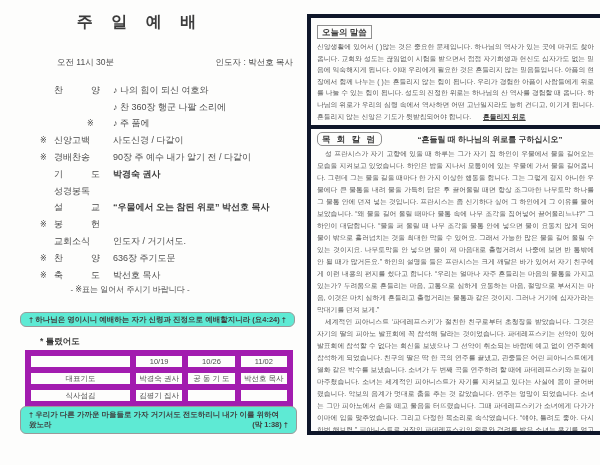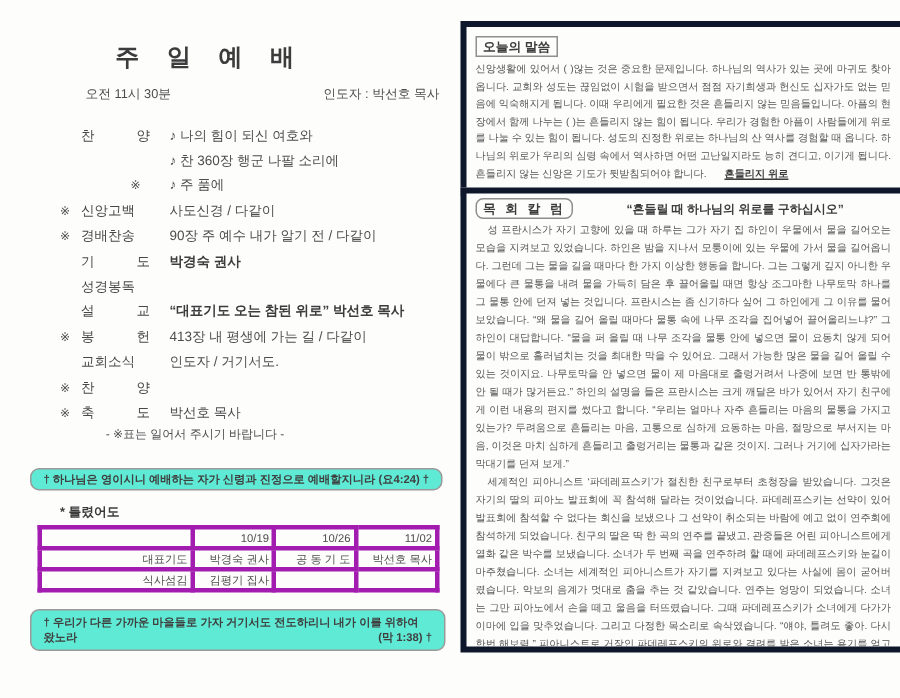--- a/index.html
+++ b/index.html
@@ -4,21 +4,21 @@
 <style>
   html,body{margin:0;padding:0;}
   body{
     width:600px;height:465px;position:relative;overflow:hidden;
     background:#fdfdfc;color:#4d4d4d;
     font-family:"Liberation Sans","DejaVu Sans",sans-serif;
   }
   .abs{position:absolute;}
   
   .title{
-    left:30px;top:28px;width:220px;text-align:center;
+    left:30px;top:12px;width:220px;text-align:center;
     font-size:16px;font-weight:bold;letter-spacing:7px;color:#3c3c3c;
   }
   .time-row{
     left:57px;top:57px;width:236px;display:flex;justify-content:space-between;
     font-size:8.5px;color:#4d4d4d;
   }
   .svc-list{left:40px;top:82px;width:258px;}
   .svc-row{display:flex;align-items:center;height:16.8px;font-size:9px;}
   .svc-mark{width:14px;flex:none;text-align:left;font-size:8px;}
   .svc-label{
@@ -40,22 +40,22 @@
   .verse-box.bottom{
     left:20px;top:406px;width:259px;padding:3px 8px;line-height:10px;
   }
   .verse-bottom-l2{display:flex;justify-content:space-between;}
   .guide-head{left:40px;top:336px;font-size:8.5px;font-weight:bold;color:#3c3c3c;}
   table.guide{
     position:absolute;left:25px;top:350px;width:268px;
     border-collapse:collapse;table-layout:fixed;
   }
   table.guide td,table.guide th{
-    border:3px solid #a21caf;height:11px;font-size:7.5px;font-weight:normal;
-    text-align:right;padding:0 2px;color:#4d4d4d;white-space:nowrap;overflow:hidden;
+    border:6px solid #a21caf;height:11px;font-size:7.5px;font-weight:normal;
+    text-align:center;padding:0 2px;color:#4d4d4d;white-space:nowrap;overflow:hidden;
   }
   table.guide .c0{width:95px;}
   
   .rbox{
     position:absolute;left:307px;width:277px;border:4px solid #0f172a;
     background:#fdfdfc;padding:3px 6px 4px 6px;overflow:hidden;
   }
   .rbox.word{top:14px;height:102px;}
   .rbox.column{top:125px;height:295px;}
   .tag{
@@ -119,35 +119,35 @@
     <span class="svc-label">기 도</span>
     <span class="svc-content">박경숙 권사</span>
   </div>
   <div class="svc-row">
     <span class="svc-mark"></span>
     <span class="svc-label">성경봉독</span>
   </div>
   <div class="svc-row bold">
     <span class="svc-mark"></span>
     <span class="svc-label">설 교</span>
-    <span class="svc-content">“대표기도 오는 참된 위로”  박선호 목사</span>
+    <span class="svc-content">“우물에서 오는 참된 위로”  박선호 목사</span>
   </div>
   <div class="svc-row">
     <span class="svc-mark">※</span>
     <span class="svc-label">봉 헌</span>
-    <span class="svc-content">413장 내 평생에 가는 길 / 다같이</span>
   </div>
   <div class="svc-row">
     <span class="svc-mark"></span>
     <span class="svc-label">교회소식</span>
     <span class="svc-content">인도자 / 거기서도.</span>
   </div>
   <div class="svc-row">
     <span class="svc-mark">※</span>
     <span class="svc-label">찬 양</span>
+    <span class="svc-content">636장 주기도문</span>
   </div>
   <div class="svc-row">
     <span class="svc-mark">※</span>
     <span class="svc-label">축 도</span>
     <span class="svc-content">박선호 목사</span>
   </div>
 </div>
 
 <div class="abs stand-note">- ※표는 일어서 주시기 바랍니다 -</div>
 

